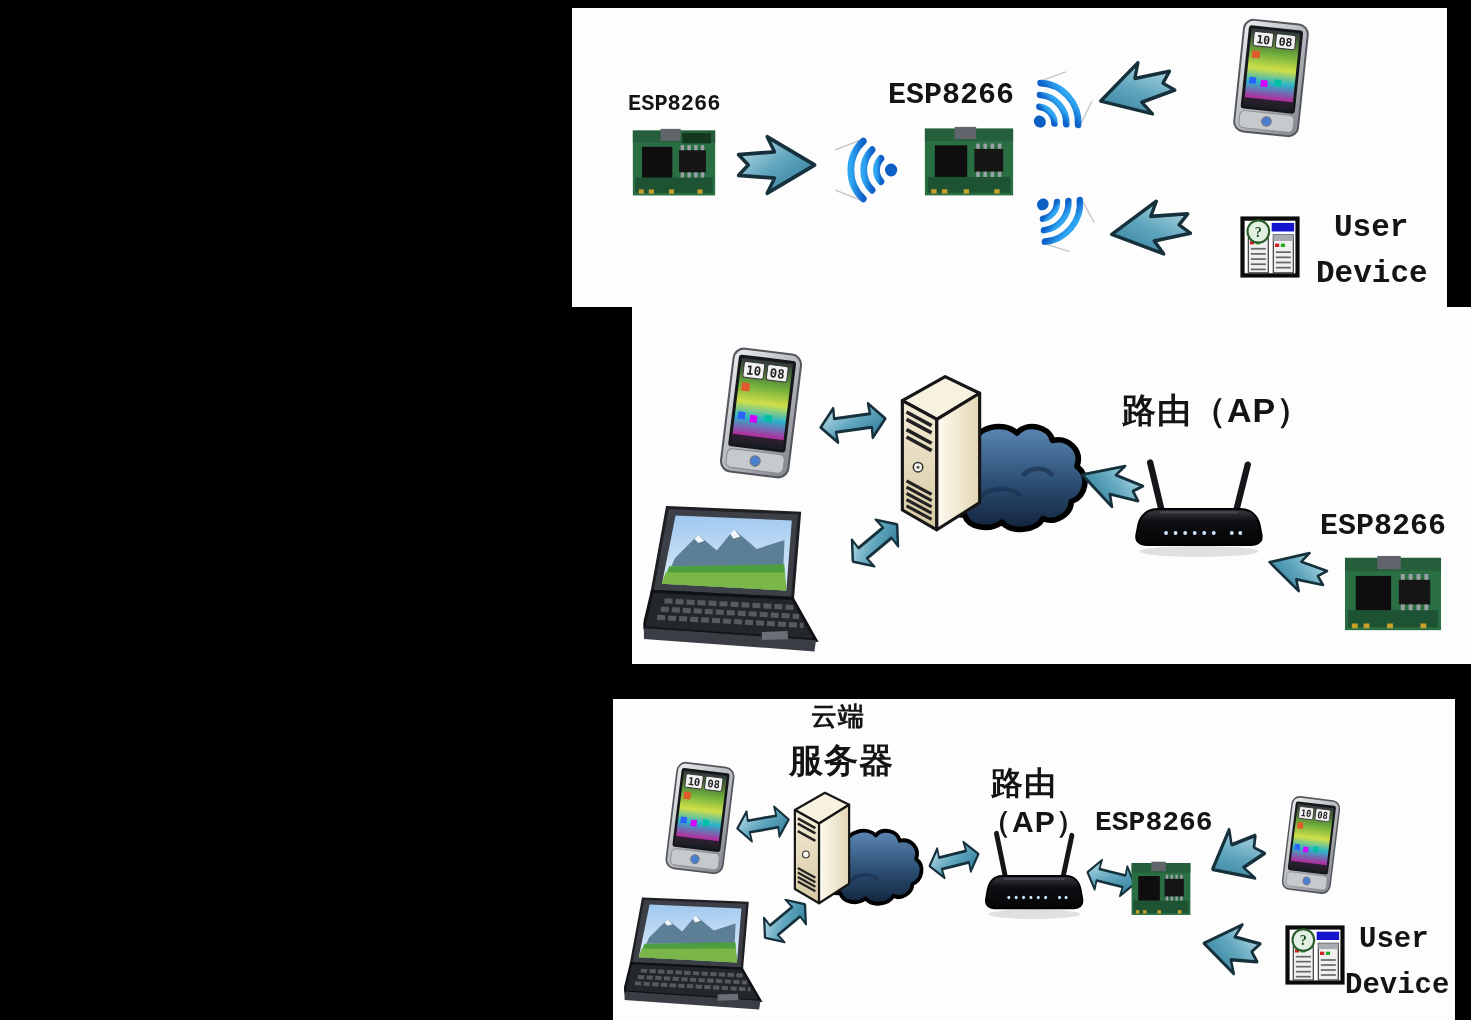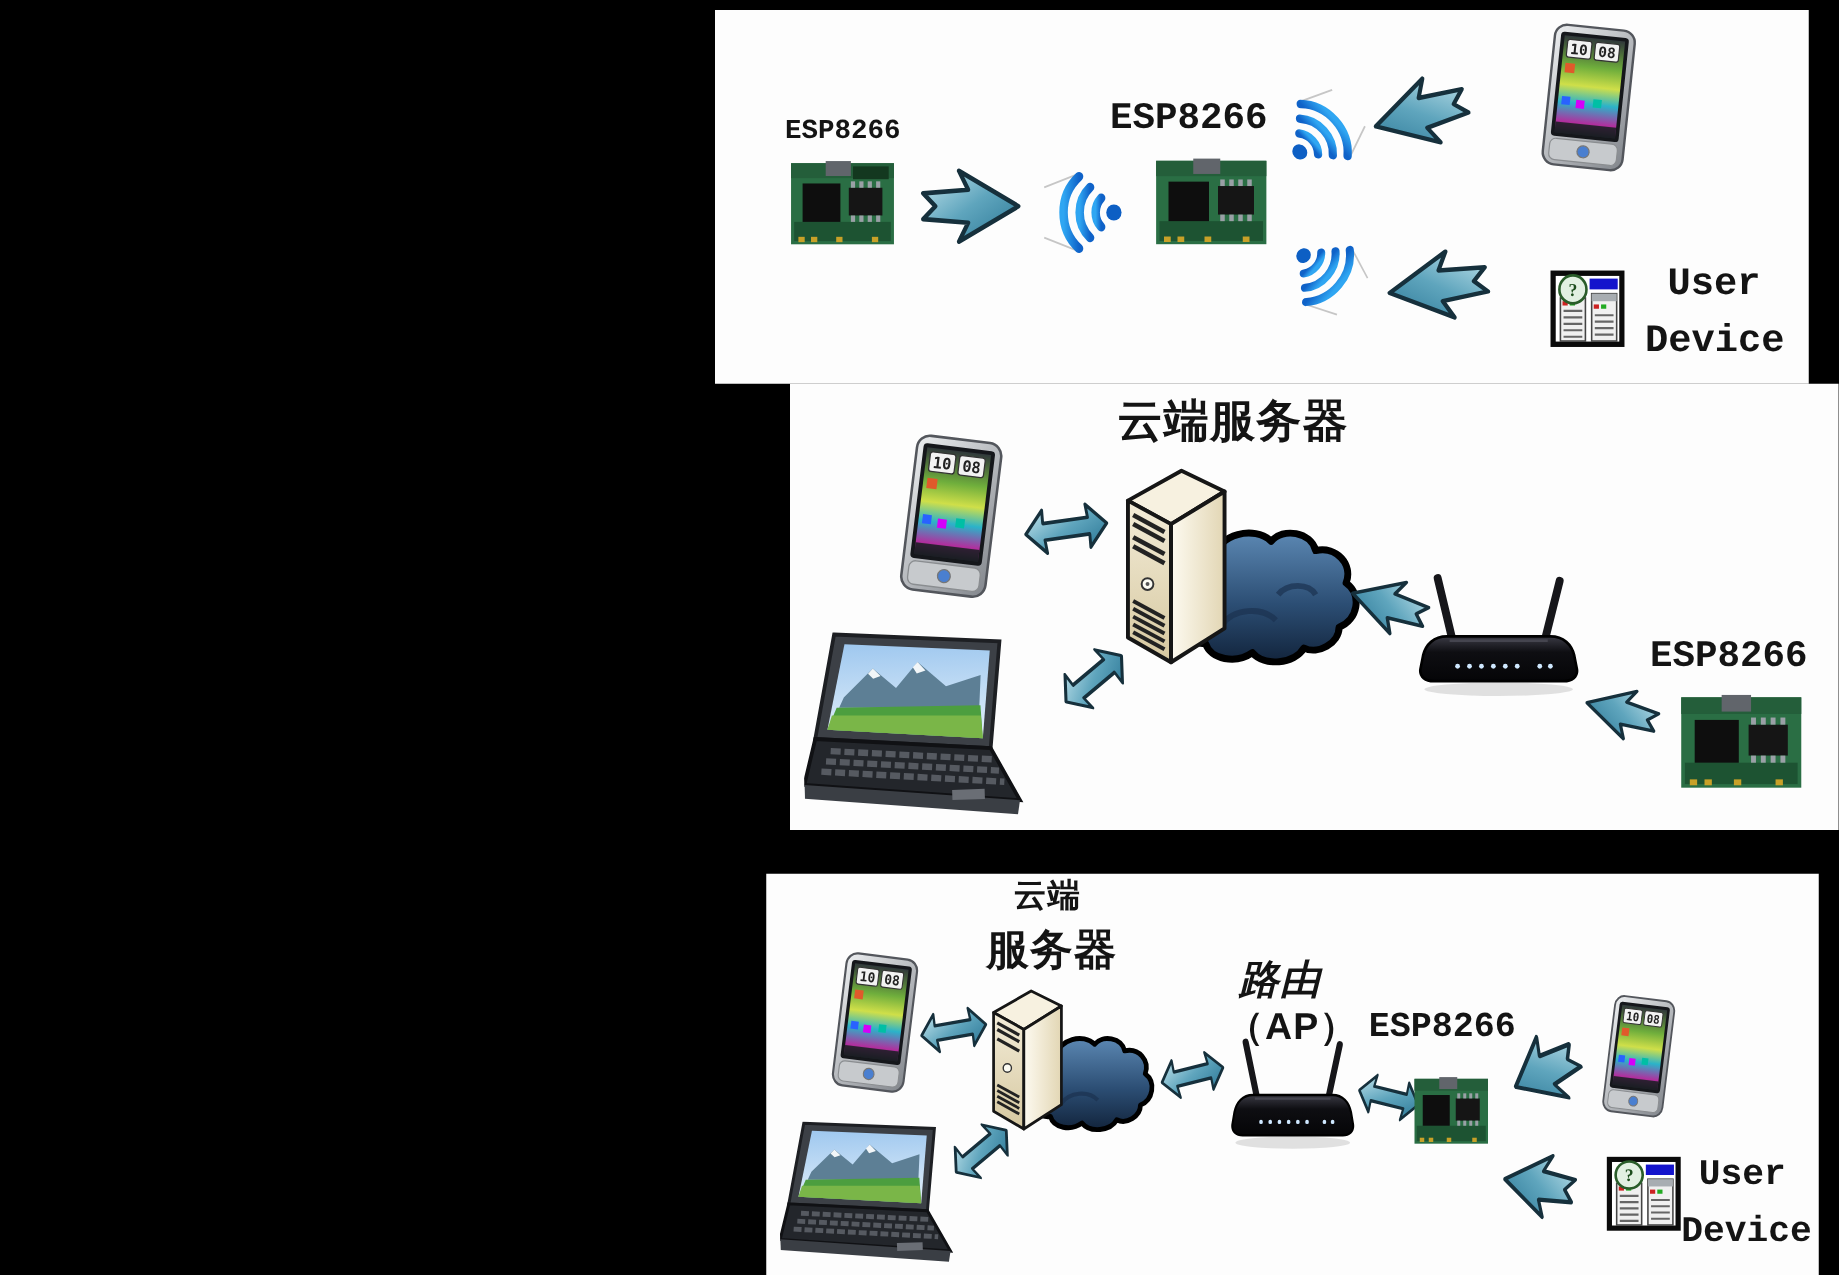--- a/index.html
+++ b/index.html
@@ -208,21 +208,20 @@
       <text x="22" y="24" font-size="17" font-weight="bold" fill="#1d4d1d" text-anchor="middle">?</text>
     </svg>
   </div>
 
   <div class="a en" style="left:762px;top:204px;font-size:31px;">User</div>
   <div class="a en" style="left:744px;top:250px;font-size:31px;">Device</div>
 </div>
 
 <div class="p" style="left:632px;top:307px;width:839px;height:357px;">
 
-  <div class="a zh" style="left:262px;top:12px;font-size:36px;">云端服务器</div>
 
   <div class="a" style="left:92px;top:42px;width:74px;height:128px;transform:rotate(7deg);">
     <svg viewBox="0 0 72 122" preserveAspectRatio="none">
       <rect x="3" y="2" width="66" height="118" rx="10" fill="url(#gPh)" stroke="#53565c" stroke-width="2"></rect>
       <rect x="8" y="8" width="56" height="88" rx="3" fill="#15171b"></rect>
       <rect x="11" y="11" width="50" height="82" fill="url(#gScr)"></rect>
       <rect x="14" y="14" width="20" height="15" rx="2" fill="#f2f2f2" stroke="#333"></rect>
       <rect x="37" y="14" width="20" height="15" rx="2" fill="#f2f2f2" stroke="#333"></rect>
       <text x="24" y="26" font-size="12" font-weight="bold" fill="#222" text-anchor="middle" font-family="monospace">10</text>
       <text x="47" y="26" font-size="12" font-weight="bold" fill="#222" text-anchor="middle" font-family="monospace">08</text>
@@ -262,20 +261,21 @@
       <circle cx="23" cy="100" r="4.5" fill="#fbfbf3" stroke="#333" stroke-width="1.5"></circle>
       <circle cx="23" cy="100" r="1.5" fill="#555"></circle>
       <line x1="12" y1="113" x2="36" y2="126" stroke="#222" stroke-width="3"></line>
       <line x1="12" y1="119" x2="36" y2="132" stroke="#222" stroke-width="3"></line>
       <line x1="12" y1="125" x2="36" y2="138" stroke="#222" stroke-width="3"></line>
       <line x1="12" y1="131" x2="36" y2="144" stroke="#222" stroke-width="3"></line>
       <line x1="12" y1="137" x2="36" y2="150" stroke="#222" stroke-width="3"></line>
     </svg>
   </div>
 
+  <div class="a zh" style="left:490px;top:86px;font-size:34px;">路由（AP）</div>
 
   <div class="a" style="left:446px;top:152px;width:66px;height:50px;transform:scaleX(-1) rotate(-18deg);">
     <svg viewBox="0 0 100 70" preserveAspectRatio="none">
       <path d="M3 24 L47 21 L38 5 L96 35 L38 65 L47 49 L3 46 L15 35 Z" fill="url(#gA)" stroke="#16303c" stroke-width="4" stroke-linejoin="round"></path>
     </svg>
   </div>
 
   <div class="a" style="left:498px;top:148px;width:140px;height:104px;">
     <svg viewBox="0 0 132 96" preserveAspectRatio="none">
       <path d="M30 52 L19 7" stroke="#16161a" stroke-width="6" stroke-linecap="round"></path>
@@ -402,21 +402,21 @@
       <line x1="12" y1="131" x2="36" y2="144" stroke="#222" stroke-width="3"></line>
     </svg>
   </div>
 
   <div class="a" style="left:314px;top:140px;width:54px;height:42px;transform:rotate(-14deg);">
     <svg viewBox="0 0 120 64" preserveAspectRatio="none">
       <path d="M4 32 L30 9 L29 23 L91 23 L90 9 L116 32 L90 55 L91 41 L29 41 L30 55 Z" fill="url(#gA)" stroke="#16303c" stroke-width="4" stroke-linejoin="round"></path>
     </svg>
   </div>
 
-  <div class="a zh" style="left:378px;top:68px;font-size:32px;font-style:italic;">路由</div>
+  <div class="a zh" style="left:378px;top:68px;font-size:32px;">路由</div>
   <div class="a zh" style="left:368px;top:108px;font-size:30px;">（AP）</div>
 
   <div class="a en" style="left:482px;top:110px;font-size:28px;">ESP8266</div>
 
   <div class="a" style="left:368px;top:128px;width:108px;height:94px;">
     <svg viewBox="0 0 132 96" preserveAspectRatio="none">
       <path d="M30 52 L19 7" stroke="#16161a" stroke-width="6" stroke-linecap="round"></path>
       <path d="M100 52 L111 9" stroke="#16161a" stroke-width="6" stroke-linecap="round"></path>
       <ellipse cx="65" cy="89" rx="56" ry="5" fill="#c9c9c9" opacity="0.55"></ellipse>
       <path d="M26 50 L104 50 C114 50 120 56 122 64 L124 74 C125 80 120 83 114 83 L16 83 C10 83 5 80 6 74 L8 64 C10 56 16 50 26 50 Z" fill="url(#gRt)" stroke="#000" stroke-width="2" stroke-linejoin="round"></path>

